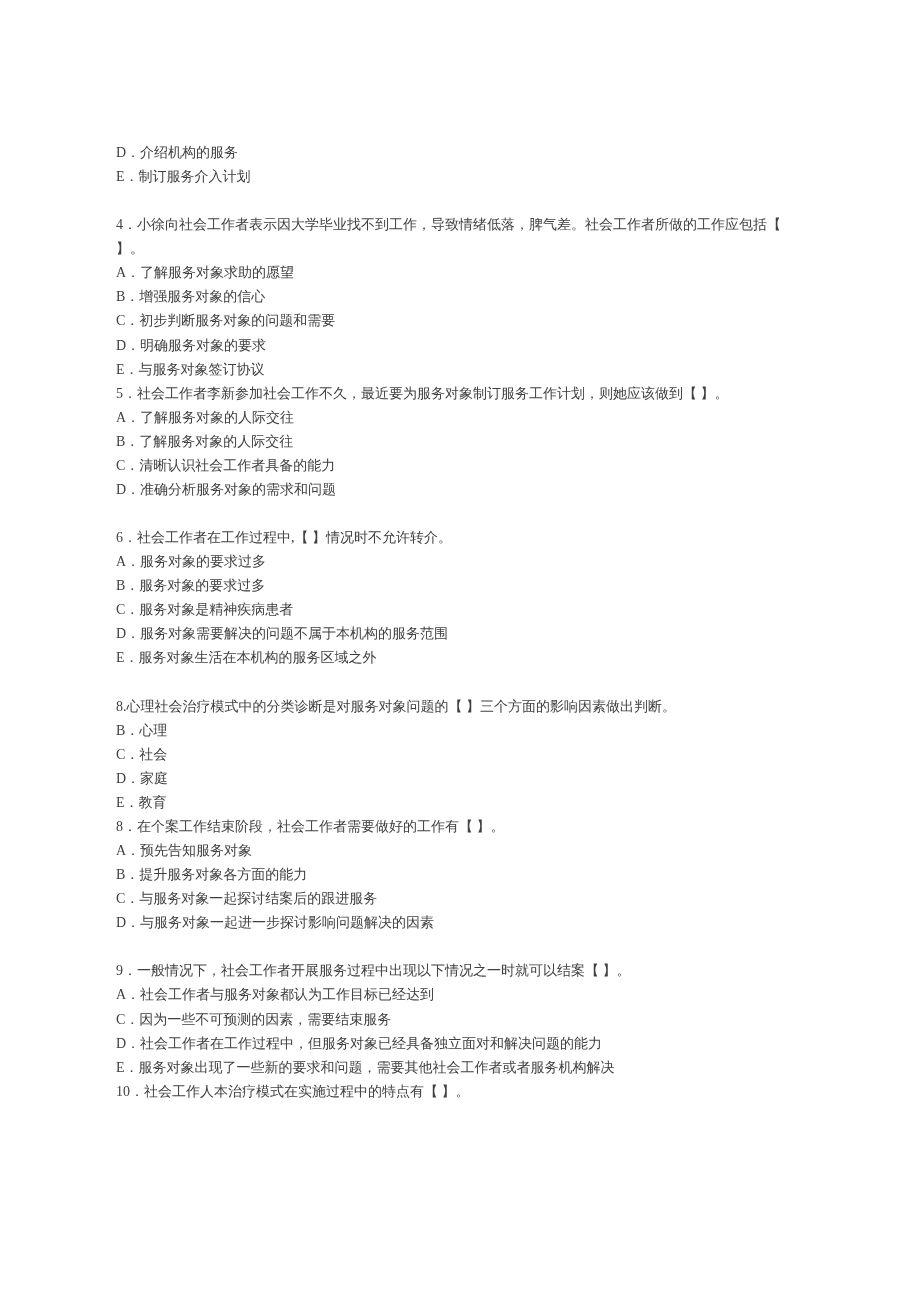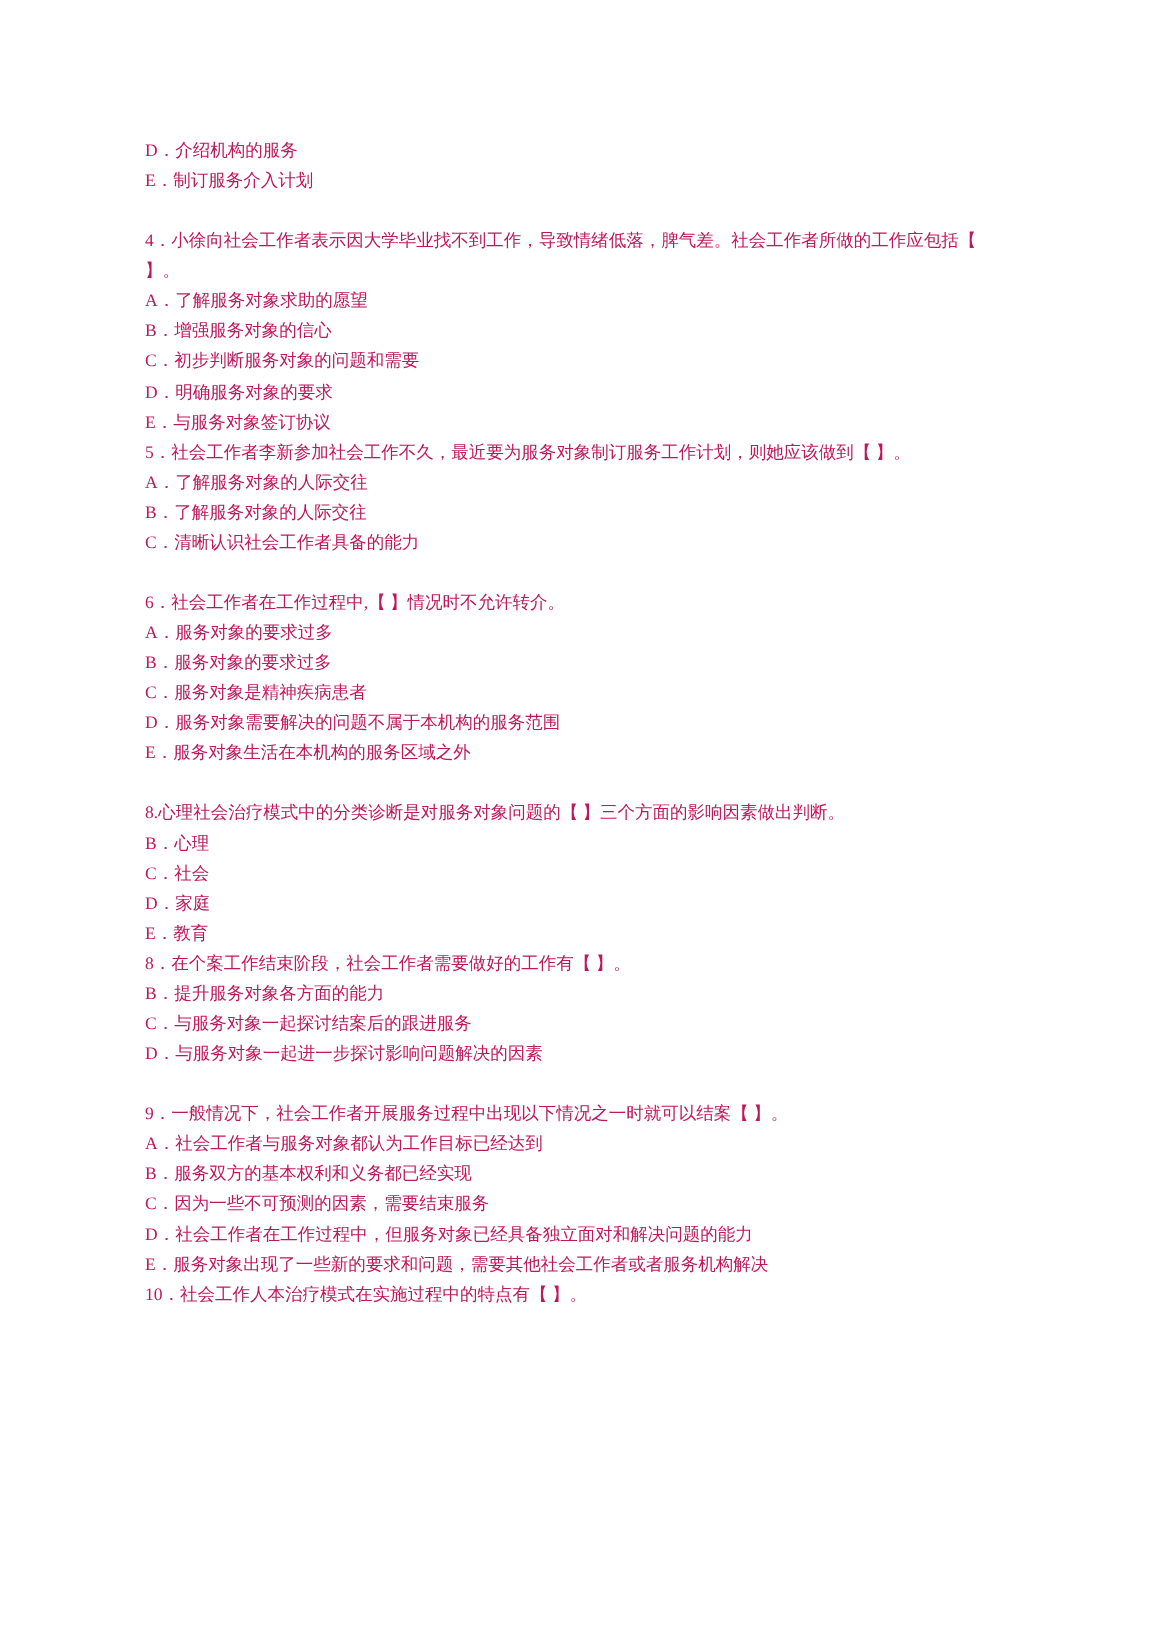--- a/index.html
+++ b/index.html
@@ -5,22 +5,23 @@
   html, body {
     margin: 0;
     padding: 0;
     background: #ffffff;
     width: 920px;
   }
   .page {
     padding: 110px 116px 120px 116px;
     font-family: "SimSun", "宋体", serif;
     font-size: 14px;
-    color: #be185d;
+    color: #404040;
     line-height: 1.72;
+    margin-top: 31px;
   }
   .line {
     display: block;
   }
   .blank {
     height: 24px;
   }
 </style>
 </head>
 <body>
@@ -32,38 +33,39 @@
     <span class="line">4．小徐向社会工作者表示因大学毕业找不到工作，导致情绪低落，脾气差。社会工作者所做的工作应包括【 】。</span>
     <span class="line">A．了解服务对象求助的愿望</span>
     <span class="line">B．增强服务对象的信心</span>
     <span class="line">C．初步判断服务对象的问题和需要</span>
     <span class="line">D．明确服务对象的要求</span>
     <span class="line">E．与服务对象签订协议</span>
     <span class="line">5．社会工作者李新参加社会工作不久，最近要为服务对象制订服务工作计划，则她应该做到【 】。</span>
     <span class="line">A．了解服务对象的人际交往</span>
     <span class="line">B．了解服务对象的人际交往</span>
     <span class="line">C．清晰认识社会工作者具备的能力</span>
+    <span class="line">D．准确分析服务对象的需求和问题</span>
     <div class="blank"></div>
     <span class="line">6．社会工作者在工作过程中,【 】情况时不允许转介。</span>
     <span class="line">A．服务对象的要求过多</span>
     <span class="line">B．服务对象的要求过多</span>
     <span class="line">C．服务对象是精神疾病患者</span>
     <span class="line">D．服务对象需要解决的问题不属于本机构的服务范围</span>
     <span class="line">E．服务对象生活在本机构的服务区域之外</span>
     <div class="blank"></div>
     <span class="line">8.心理社会治疗模式中的分类诊断是对服务对象问题的【 】三个方面的影响因素做出判断。</span>
     <span class="line">B．心理</span>
     <span class="line">C．社会</span>
     <span class="line">D．家庭</span>
     <span class="line">E．教育</span>
     <span class="line">8．在个案工作结束阶段，社会工作者需要做好的工作有【 】。</span>
+    <span class="line">A．预先告知服务对象</span>
     <span class="line">B．提升服务对象各方面的能力</span>
     <span class="line">C．与服务对象一起探讨结案后的跟进服务</span>
     <span class="line">D．与服务对象一起进一步探讨影响问题解决的因素</span>
     <div class="blank"></div>
     <span class="line">9．一般情况下，社会工作者开展服务过程中出现以下情况之一时就可以结案【 】。</span>
     <span class="line">A．社会工作者与服务对象都认为工作目标已经达到</span>
-    <span class="line">B．服务双方的基本权利和义务都已经实现</span>
     <span class="line">C．因为一些不可预测的因素，需要结束服务</span>
     <span class="line">D．社会工作者在工作过程中，但服务对象已经具备独立面对和解决问题的能力</span>
     <span class="line">E．服务对象出现了一些新的要求和问题，需要其他社会工作者或者服务机构解决</span>
     <span class="line">10．社会工作人本治疗模式在实施过程中的特点有【 】。</span>
   </div>
 
 </body></html>

